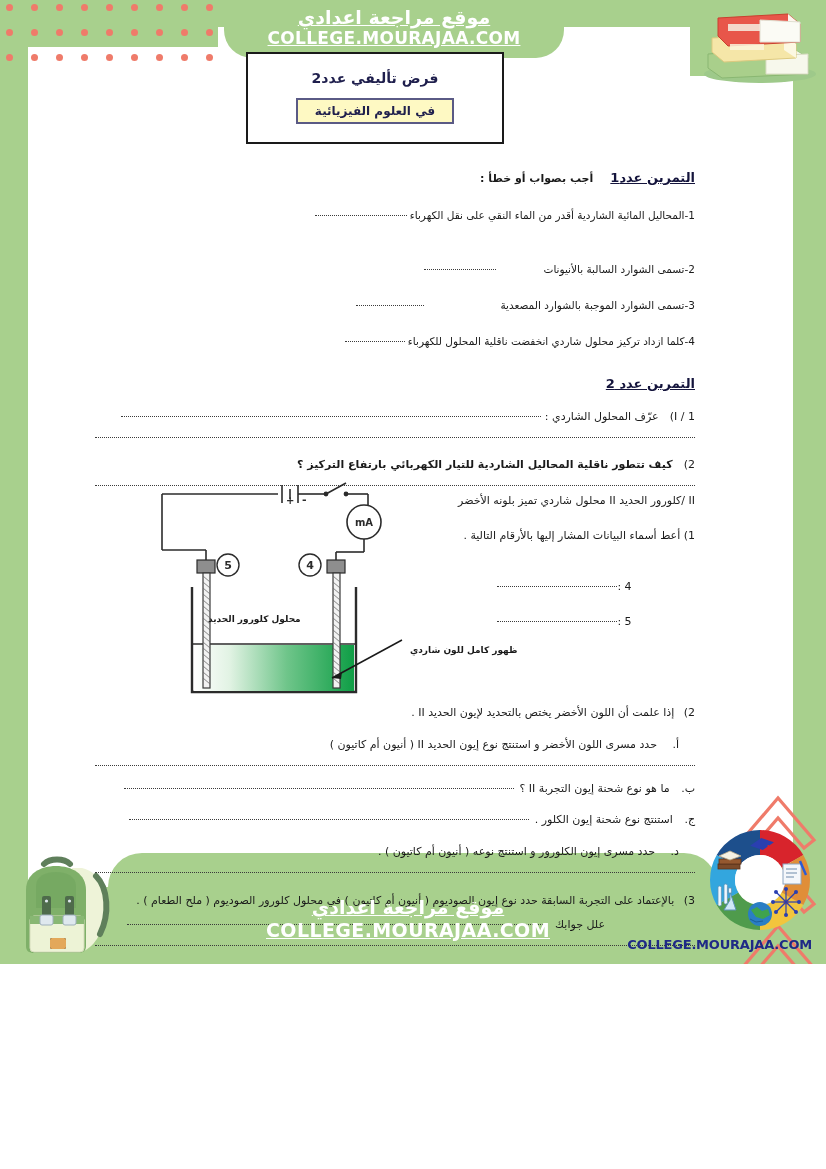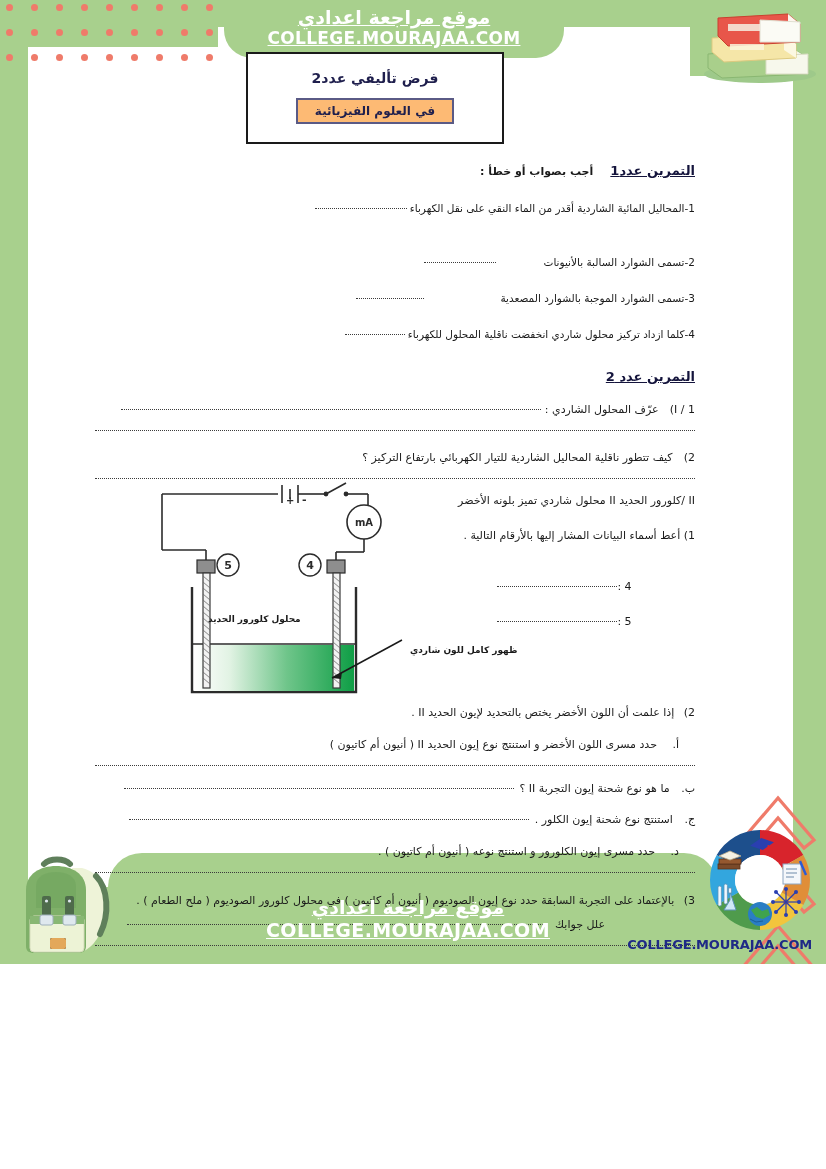--- a/index.html
+++ b/index.html
@@ -179,33 +179,33 @@
     font-weight: bold;
     color: #1f1f4d;
     margin-top: 16px;
     letter-spacing: .2px;
   }
   .title-sub-box {
     margin: 12px auto 0 auto;
     width: 150px;
     border: 2px solid #5a5a85;
     padding: 4px 2px;
-    background: #fdba74;
+    background: #fef9c3;
   }
   .title-sub {
     direction: rtl;
     font-size: 12px;
     font-weight: bold;
     color: #1f1f4d;
   }
 
   
   .content {
     position: absolute;
-    left: 95px; top: 160px;
+    left: 95px; top: 167px;
     width: 600px;
     direction: rtl;
     text-align: right;
     color: #1a1a1a;
   }
   .ex-head {
     font-size: 13px;
     font-weight: bold;
     text-decoration: underline;
     color: #14143c;
@@ -367,21 +367,21 @@
     </div>
 
     <div style="margin-top:13px;">
       <span class="q" style="margin:0;">I / 1)</span>
       <span class="q" style="margin:0 6px 0 0;">عرّف المحلول الشاردي :</span><span class="dots-line" style="width:420px;margin-right:4px;"></span>
     </div>
     <div class="full-dots"></div>
 
     <div style="margin-top:15px;">
       <span class="q" style="margin:0;">2)</span>
-      <span class="q" style="margin:0 6px 0 12px;">كيف تتطور ناقلية المحاليل الشاردية للتيار الكهربائي بارتفاع التركيز ؟</span>
+      <span class="q" style="margin:0 6px 0 12px;font-weight:bold;">كيف تتطور ناقلية المحاليل الشاردية للتيار الكهربائي بارتفاع التركيز ؟</span>
     </div>
     <div class="full-dots"></div>
   </div>
 
   <div class="figure-wrap">
     <svg width="270" height="240" viewBox="0 0 270 240">
 
       <g stroke="#2b2b2b" stroke-width="1.6" fill="none">
 
         <path d="M12 22 L128 22"></path>

